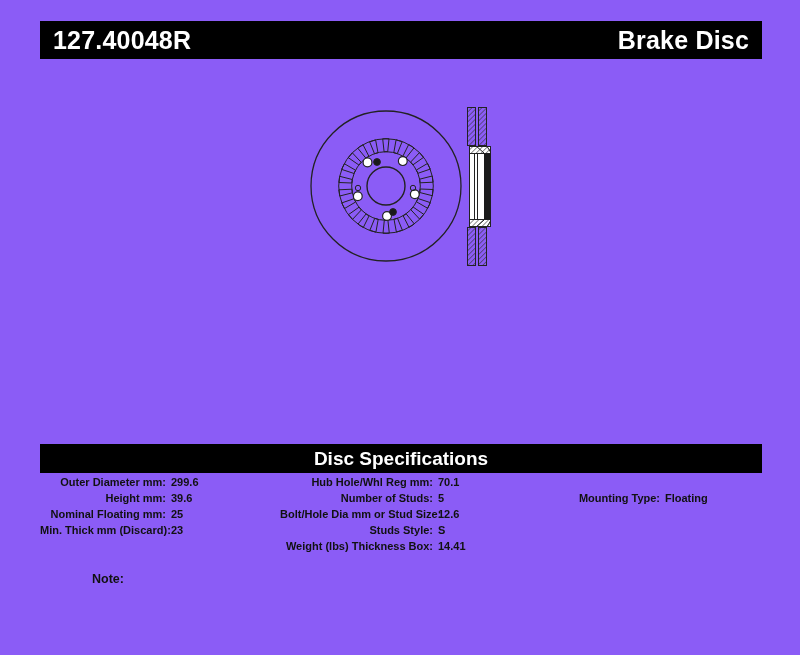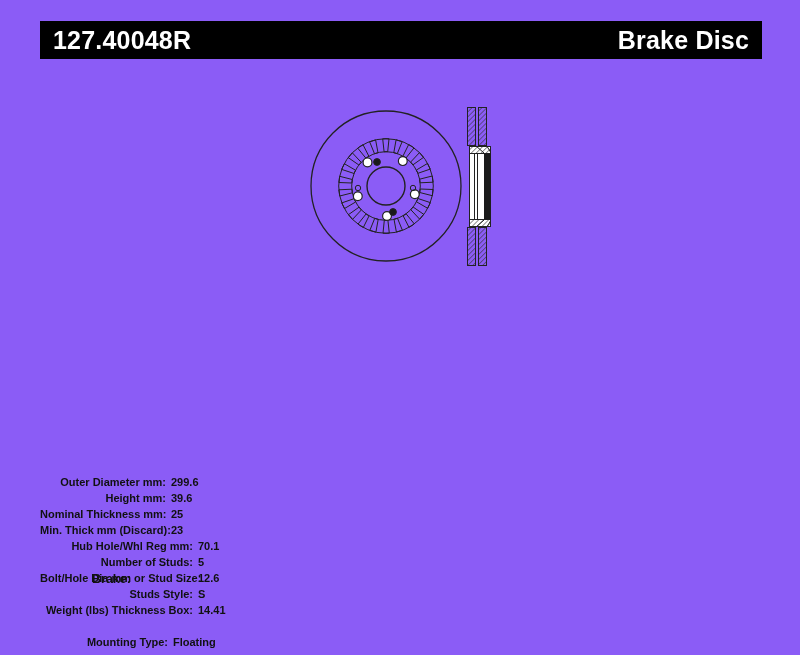--- a/index.html
+++ b/index.html
@@ -14,21 +14,21 @@
   .header-bar{
     top:21px;height:38px;display:flex;justify-content:space-between;
     align-items:center;padding:0 13px;font-size:25px;letter-spacing:0.2px;
   }
   .spec-bar{
     top:444px;height:29px;text-align:center;font-size:19px;line-height:29px;
   }
   .drawing{position:absolute;left:280px;top:95px;width:245px;height:185px;}
   .spec-cols{
     position:absolute;left:40px;top:474px;width:722px;display:flex;
-    font-size:11px;font-weight:bold;flex-direction:column;
+    font-size:11px;font-weight:bold;
   }
   .spec-row{display:flex;line-height:16px;white-space:nowrap;}
   .lbl{flex:none;text-align:right;}
   .val{margin-left:5px;}
   .col1{width:240px;} .col1 .lbl{width:126px;}
   .col2{width:252px;} .col2 .lbl{width:153px;}
   .col3{width:230px;margin-top:16px;} .col3 .lbl{width:128px;}
   .note{
     position:absolute;left:92px;top:572px;font-size:12.5px;font-weight:bold;
   }
@@ -110,34 +110,37 @@
       <line x1="474.5" y1="153.5" x2="474.5" y2="219.5"></line>
       <line x1="477.5" y1="153.5" x2="477.5" y2="219.5"></line>
 
       <rect x="484" y="153.5" width="6.5" height="66" fill="#1a1a1a" stroke="none"></rect>
 
       <rect x="467.5" y="227.5" width="8" height="38" fill="url(#hatch)"></rect>
       <rect x="478.5" y="227.5" width="8" height="38" fill="url(#hatch)"></rect>
     </g>
   </svg>
 
+  <div class="bar spec-bar">
+    <span>Disc Specifications</span>
+  </div>
 
   <div class="spec-cols">
 
     <div class="col1">
       <div class="spec-row">
         <span class="lbl">Outer Diameter mm:</span>
         <span class="val">299.6</span>
       </div>
       <div class="spec-row">
         <span class="lbl">Height mm:</span>
         <span class="val">39.6</span>
       </div>
       <div class="spec-row">
-        <span class="lbl">Nominal Thickness mm:</span>
+        <span class="lbl">Nominal Floating mm:</span>
         <span class="val">25</span>
       </div>
       <div class="spec-row">
         <span class="lbl">Min. Thick mm (Discard):</span>
         <span class="val">23</span>
       </div>
     </div>
 
     <div class="col2">
       <div class="spec-row">
@@ -164,15 +167,15 @@
 
     <div class="col3">
       <div class="spec-row">
         <span class="lbl">Mounting Type:</span>
         <span class="val">Floating</span>
       </div>
     </div>
 
   </div>
 
-  <div class="note">Brake:</div>
+  <div class="note">Note:</div>
 
 </div>
 
 </body></html>

